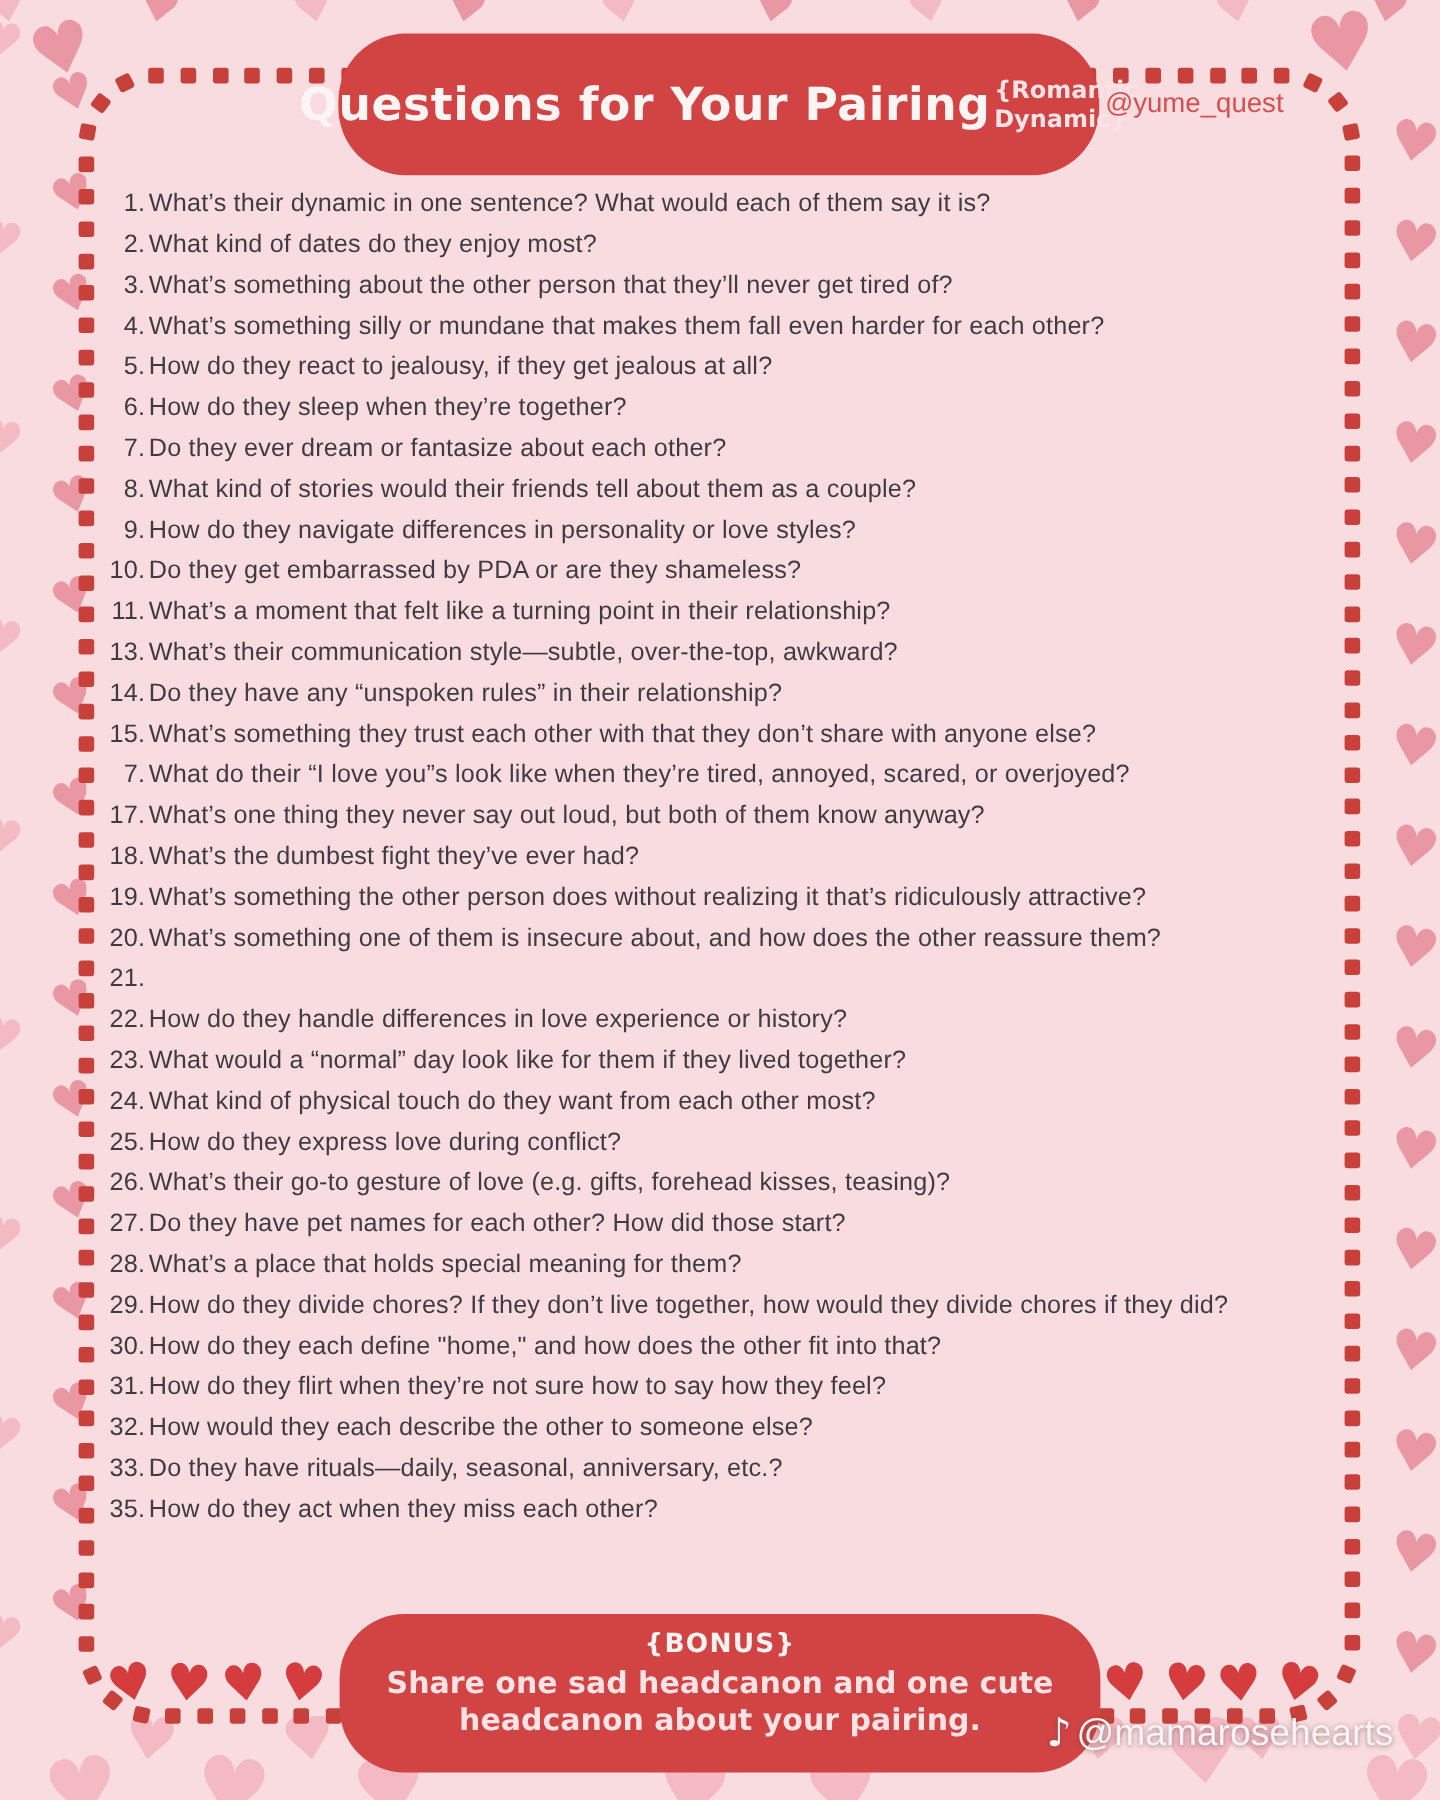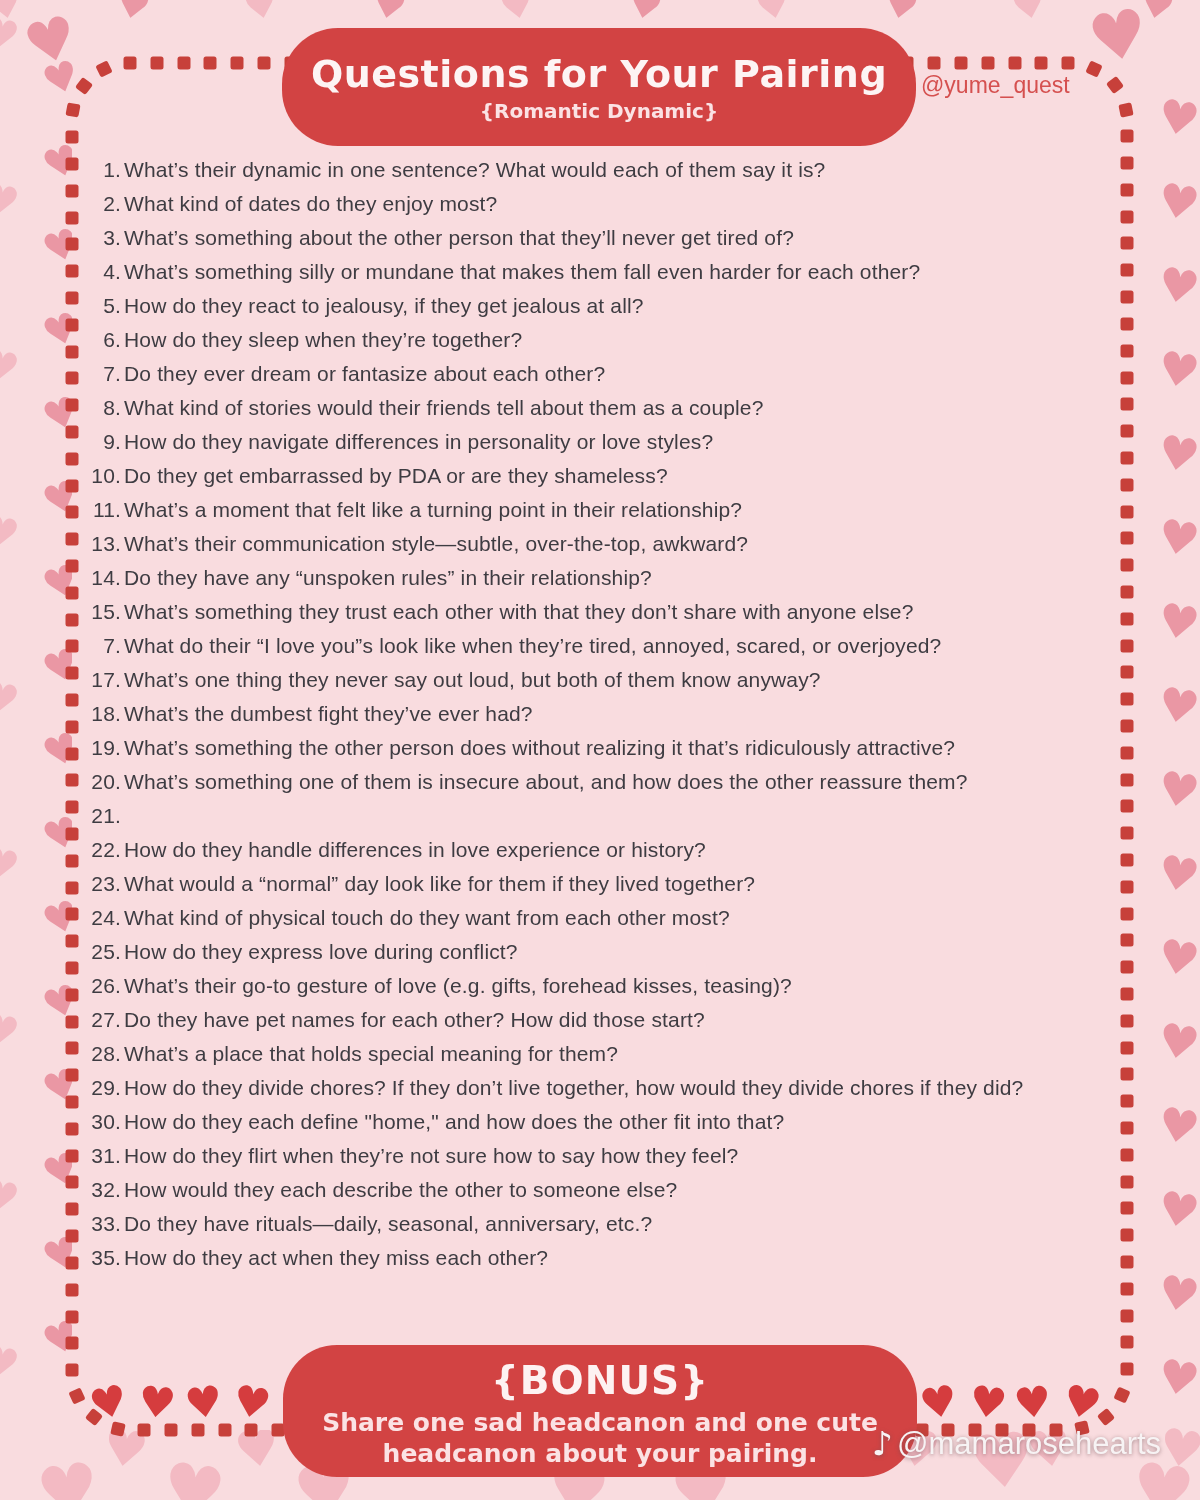--- a/index.html
+++ b/index.html
@@ -12,37 +12,37 @@
   
   .panel{position:absolute;left:72px;top:63px;width:1055px;height:1367px;border-radius:58px;
          background:#f9dcdf;z-index:2;}
   
   #dash-border{position:absolute;inset:0;z-index:3;}
   .dash{position:absolute;width:13px;height:13px;background:#c7403a;border-radius:2.5px;}
   
   #red-hearts{position:absolute;inset:0;z-index:4;}
   
   .header-badge{position:absolute;left:282px;top:28px;width:634px;height:118px;background:#d24343;
-                border-radius:56px;z-index:5;display:flex;flex-direction:column;align-items:center;
+                border-radius:56px;z-index:5;display:flex;flex-direction:row;align-items:center;
                 justify-content:center;gap:3px;}
   .title{font-family:"DejaVu Sans",sans-serif;font-weight:bold;font-size:38px;color:#fdf4f4;
          letter-spacing:.5px;white-space:nowrap;}
   .subtitle{font-family:"DejaVu Sans",sans-serif;font-weight:bold;font-size:20px;color:#fbe2e4;}
   .yume{position:absolute;left:921px;top:72px;font-size:23px;color:#d5504f;z-index:6;}
   
   #questions{position:absolute;left:0;top:153px;margin:0;padding:0;list-style:none;width:1130px;z-index:4;}
   #questions li{height:34px;display:flex;align-items:center;color:#3e3c42;font-size:21px;
                 letter-spacing:.15px;}
   .num{width:121px;text-align:right;flex:none;}
   .qt{margin-left:3px;white-space:nowrap;}
   
   .bonus{position:absolute;left:283px;top:1345px;width:634px;height:132px;background:#d24343;
          border-radius:54px;z-index:5;text-align:center;color:#fbe2e4;
          font-family:"DejaVu Sans",sans-serif;font-weight:bold;}
-  .bonus-title{font-size:39px;color:#fdf2f2;margin-top:13px;letter-spacing:1px;}
+  .bonus-title{font-size:22px;color:#fdf2f2;margin-top:13px;letter-spacing:1px;}
   .bonus-text{font-size:25px;line-height:31px;width:560px;margin:4px auto 0;}
   
   .tiktok{position:absolute;left:872px;top:1424px;display:flex;align-items:center;gap:4px;
           color:#f7f3f4;text-shadow:0 1px 4px rgba(110,80,85,.65);font-size:31px;z-index:6;}
   .tiktok .note{font-family:"DejaVu Sans",sans-serif;font-size:33px;}
 </style>
 </head>
 <body>
 
 <div class="canvas">

